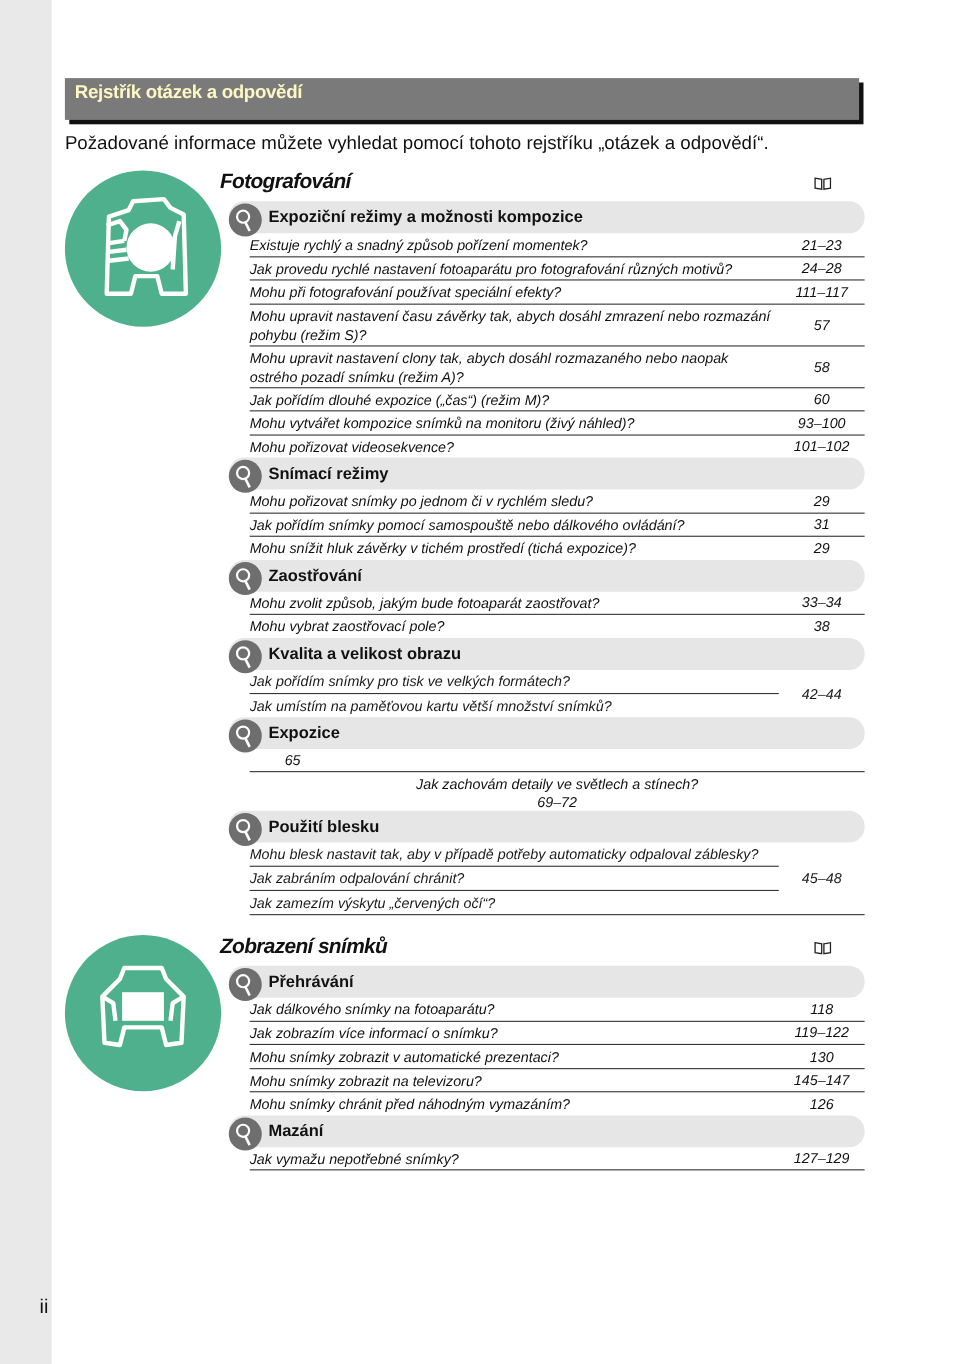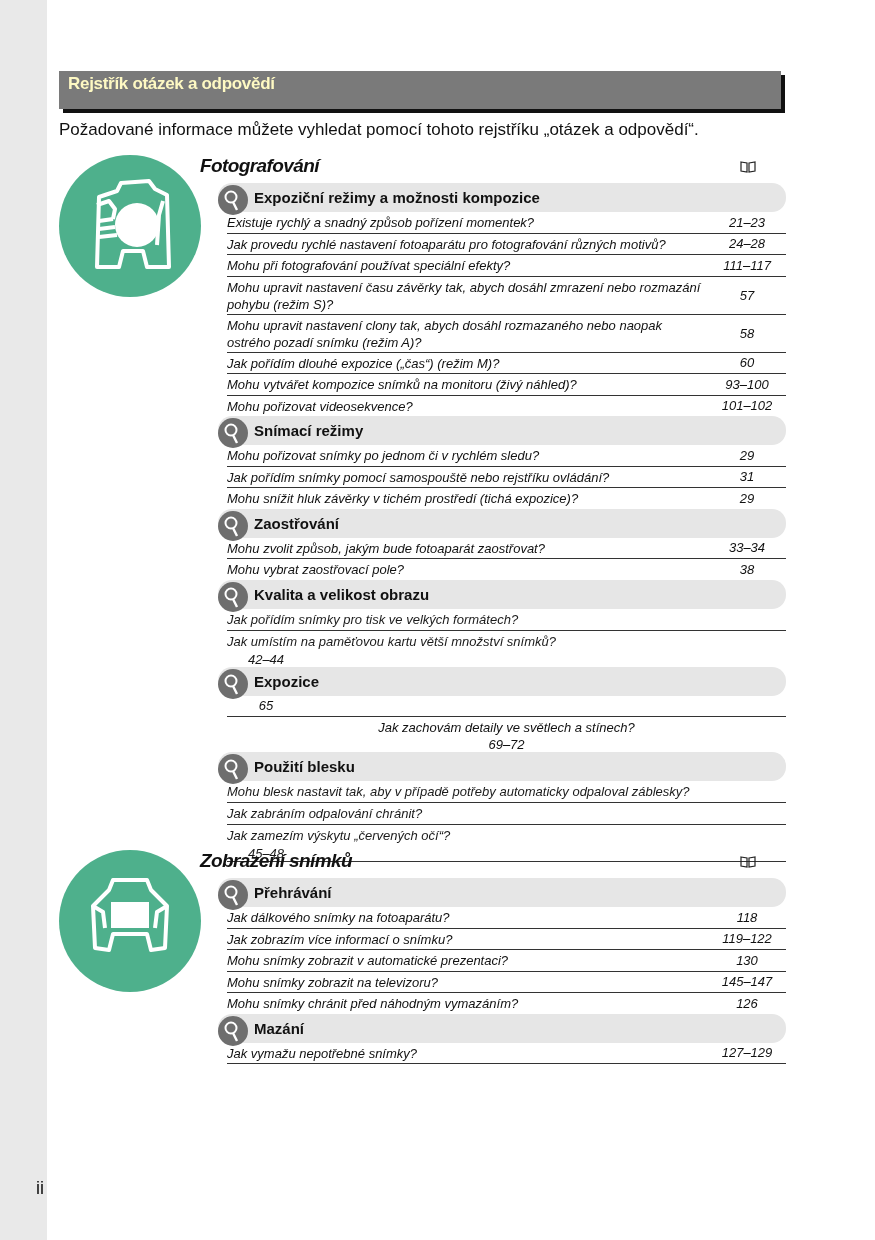--- a/index.html
+++ b/index.html
@@ -22,37 +22,37 @@
   .section-title {
     position: absolute; left: 0; top: 0; font-size: 19px; font-weight: bold; font-style: italic;
     letter-spacing: -0.6px; color: #111;
   }
   .book-icon { position: absolute; right: 30px; top: 6px; width: 16px; height: 12px; }
   .section-icon {
     position: absolute; width: 142px; height: 142px; border-radius: 50%; background: #4eb08c;
   }
   .section-icon svg { position: absolute; left: 0; top: 0; }
   .cat-head {
-    position: relative; height: 29px; background: #e6e6e6; margin-left: 18px;
+    position: relative; height: 29px; background: #e6e6e6; margin-left: 8px;
     display: flex; align-items: center; border-radius: 14px;
   }
   .mag {
     position: absolute; left: 0; top: 2px; width: 30px; height: 30px; border-radius: 50%;
     background: #6e6e6e;
   }
   .mag svg { position: absolute; left: 0; top: 0; }
   .cat-label { margin-left: 36px; font-size: 15px; font-weight: bold; color: #111; }
   .rows { margin-left: 27px; font-style: italic; }
   .row {
     display: flex; align-items: center; border-bottom: 1.5px solid #333; min-height: 20.5px;
     font-size: 13px; color: #111;
   }
   .row .q { flex: 1; padding: 2px 0 1px 0; line-height: 17px; }
   .row .p { width: 78px; text-align: center; }
-  .group { display: flex; border-bottom: 1.5px solid #333; flex-direction: column; }
+  .group { display: flex; border-bottom: 1.5px solid #333; }
   .group .qs { flex: 1; }
   .group .qs .gq { font-size: 13px; line-height: 17px; padding: 2px 0 1px 0; min-height: 18px; }
   .group .qs .gq + .gq { border-top: 1.5px solid #333; margin-right: 0; }
   .group .p { width: 78px; display: flex; align-items: center; justify-content: center; font-size: 13px; }
 </style>
 </head>
 <body>
 
 <div class="left-strip"></div>
 <div class="page-number">ii</div>
@@ -132,21 +132,21 @@
           </svg>
       </div>
       <span class="cat-label">Snímací režimy</span>
     </div>
     <div class="rows">
       <div class="row">
           <span class="q">Mohu pořizovat snímky po jednom či v rychlém sledu?</span>
           <span class="p">29</span>
         </div>
       <div class="row">
-          <span class="q">Jak pořídím snímky pomocí samospouště nebo rejstříku ovládání?</span>
+          <span class="q">Jak pořídím snímky pomocí samospouště nebo dálkového ovládání?</span>
           <span class="p">31</span>
         </div>
       <div class="row" style="border-bottom:none;">
           <span class="q">Mohu snížit hluk závěrky v tichém prostředí (tichá expozice)?</span>
           <span class="p">29</span>
         </div>
     </div>
 
     <div class="cat-head">
       <div class="mag">

